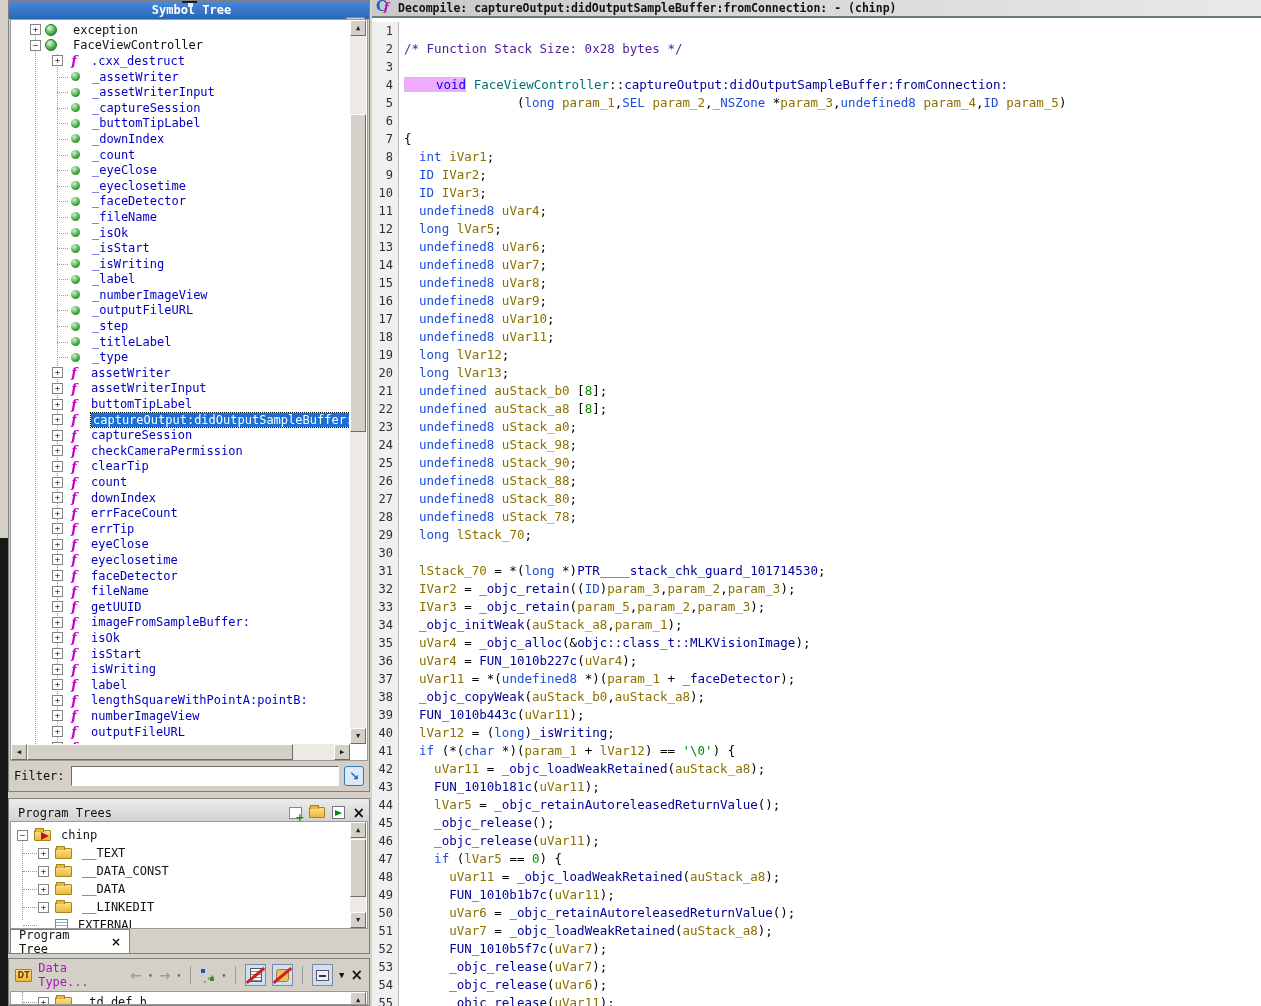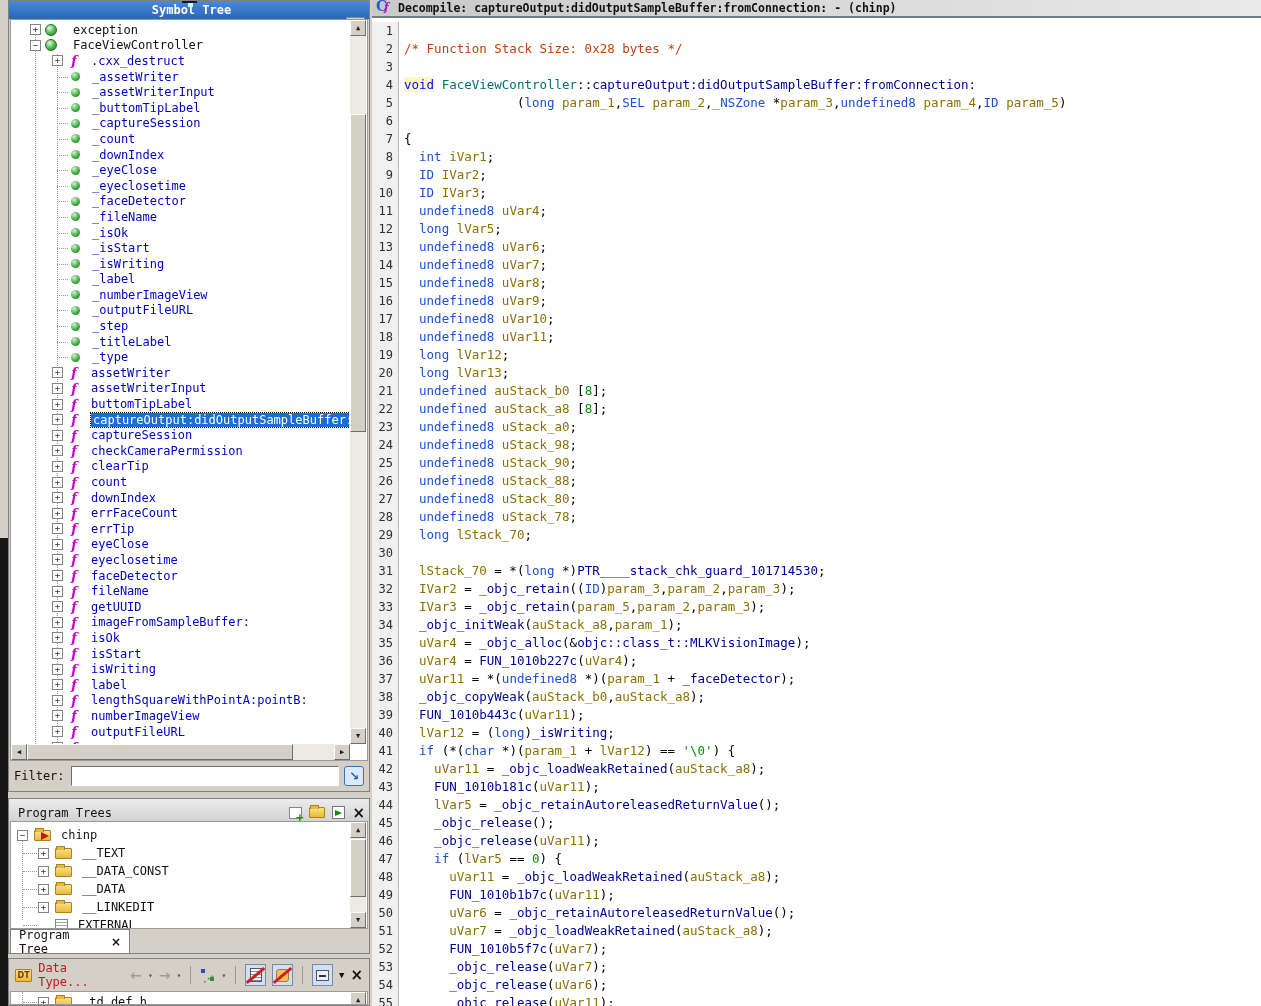--- a/index.html
+++ b/index.html
@@ -97,21 +97,21 @@
   #ptab { position:absolute; left:0; top:0; width:120px; height:24px; background:#fff;
           border:1px solid #808080; border-bottom:none; display:flex; align-items:center; padding:0 8px; gap:8px;
           font-size:12px; color:#111; cursor:pointer; }
   .tabx { font:bold 12px/12px "DejaVu Sans",sans-serif; color:#111; cursor:pointer; }
 
   
   #dtype-panel { left:8px; top:958px; width:362px; height:48px; background:#d4d0c8; }
   #dtype-toolbar { position:absolute; left:0; top:0; right:0; height:32px; display:flex; align-items:center; padding:0 6px; gap:6px; }
   .dticon { width:18px; height:13px; background:linear-gradient(#fbe08a,#e9b93c); border:1px solid #a8821a; border-radius:1px;
             font:bold 8px/12px "DejaVu Sans",sans-serif; color:#7a3800; text-align:center; }
-  #dtype-title { font-size:12px; color:#b91c1c; margin-right:4px; }
+  #dtype-title { font-size:12px; color:#a21caf; margin-right:4px; }
   .nav-arrow { font:bold 14px/14px "DejaVu Sans",sans-serif; color:#9aa0a0; }
   .caret { font-size:8px; color:#555; }
   .tsep { width:1px; height:18px; background:#9a9a9a; margin:0 3px; }
   .tbtn { position:relative; width:22px; height:22px; border:1px solid #7a8aa0; background:#cfe0f2;
           display:flex; align-items:center; justify-content:center; cursor:pointer; }
   .icon-page { width:12px; height:14px; background:#fff; border:1px solid #555;
                background-image:repeating-linear-gradient(#fff 0 2px,#889 2px 3px); }
   .icon-hand { width:13px; height:13px; background:#f0c060; border:1px solid #b07820; border-radius:3px; }
   .slash::after { content:""; position:absolute; left:-2px; right:-2px; top:9px; height:3px; background:#d02020; transform:rotate(-40deg); }
   .icon-collapse { width:13px; height:11px; border:1px solid #556; background:#eef; position:relative; }
@@ -132,22 +132,22 @@
   #decomp-title .ttext { font:bold 11.5px "DejaVu Sans Mono",monospace; color:#111; margin-left:6px; white-space:nowrap; }
   .cf-icon { position:relative; width:16px; height:14px; flex:none; }
   .cf-icon .c { position:absolute; left:0; top:-2px; font:bold 14px/14px "DejaVu Serif",serif; color:#1e5fd0; }
   .cf-icon .f { position:absolute; left:8px; top:1px; font:italic bold 11px/11px "DejaVu Serif",serif; color:#c800c8; }
   #code-lines { position:absolute; left:0; top:18px; right:0; bottom:0; overflow:hidden; padding-top:4px; background:#fff; }
   .cline { display:flex; height:18px; white-space:pre; font:12.5px/18px "DejaVu Sans Mono",monospace; }
   .lnum { flex:none; width:27px; text-align:right; padding-right:5px; color:#2e2e2e; background:#f0f0f0;
           border-right:1px solid #b8b8b8; font-size:12px; }
   .ltext { padding-left:5px; }
   .tk-p { color:#000; } .tk-k { color:#1d4ed8; } .tk-f { color:#000096; } .tk-v { color:#8a7000; }
-  .tk-c { color:#c2410c; } .tk-n { color:#008c00; } .tk-t { color:#007070; }
-  .tk-h { color:#0000ff; background:#fef9c3; }
+  .tk-c { color:#4c1d95; } .tk-n { color:#008c00; } .tk-t { color:#007070; }
+  .tk-h { color:#0000ff; background:#f0abfc;padding-left:32px; }
 
   #left-strip { position:absolute; left:0; top:538px; width:8px; height:468px; background:#171717; }
 </style>
 </head>
 <body>
 
 <div id="app">
 
   <section class="panel" id="symbol-panel">
     <header class="titlebar blue">
@@ -184,36 +184,36 @@
             <span class="tlabel">_assetWriter</span>
           </div>
           <div class="trow depth1 noexp" data-kind="member">
             <span class="expander hid"></span>
             <span class="ti ti-member"></span>
             <span class="tlabel">_assetWriterInput</span>
           </div>
           <div class="trow depth1 noexp" data-kind="member">
             <span class="expander hid"></span>
             <span class="ti ti-member"></span>
+            <span class="tlabel">_captureSession</span>
+          </div>
+          <div class="trow depth1 noexp" data-kind="member">
+            <span class="expander hid"></span>
+            <span class="ti ti-member"></span>
             <span class="tlabel">_buttomTipLabel</span>
           </div>
           <div class="trow depth1 noexp" data-kind="member">
             <span class="expander hid"></span>
             <span class="ti ti-member"></span>
-            <span class="tlabel">_captureSession</span>
+            <span class="tlabel">_downIndex</span>
           </div>
           <div class="trow depth1 noexp" data-kind="member">
             <span class="expander hid"></span>
             <span class="ti ti-member"></span>
             <span class="tlabel">_count</span>
-          </div>
-          <div class="trow depth1 noexp" data-kind="member">
-            <span class="expander hid"></span>
-            <span class="ti ti-member"></span>
-            <span class="tlabel">_downIndex</span>
           </div>
           <div class="trow depth1 noexp" data-kind="member">
             <span class="expander hid"></span>
             <span class="ti ti-member"></span>
             <span class="tlabel">_eyeClose</span>
           </div>
           <div class="trow depth1 noexp" data-kind="member">
             <span class="expander hid"></span>
             <span class="ti ti-member"></span>
             <span class="tlabel">_eyeclosetime</span>

